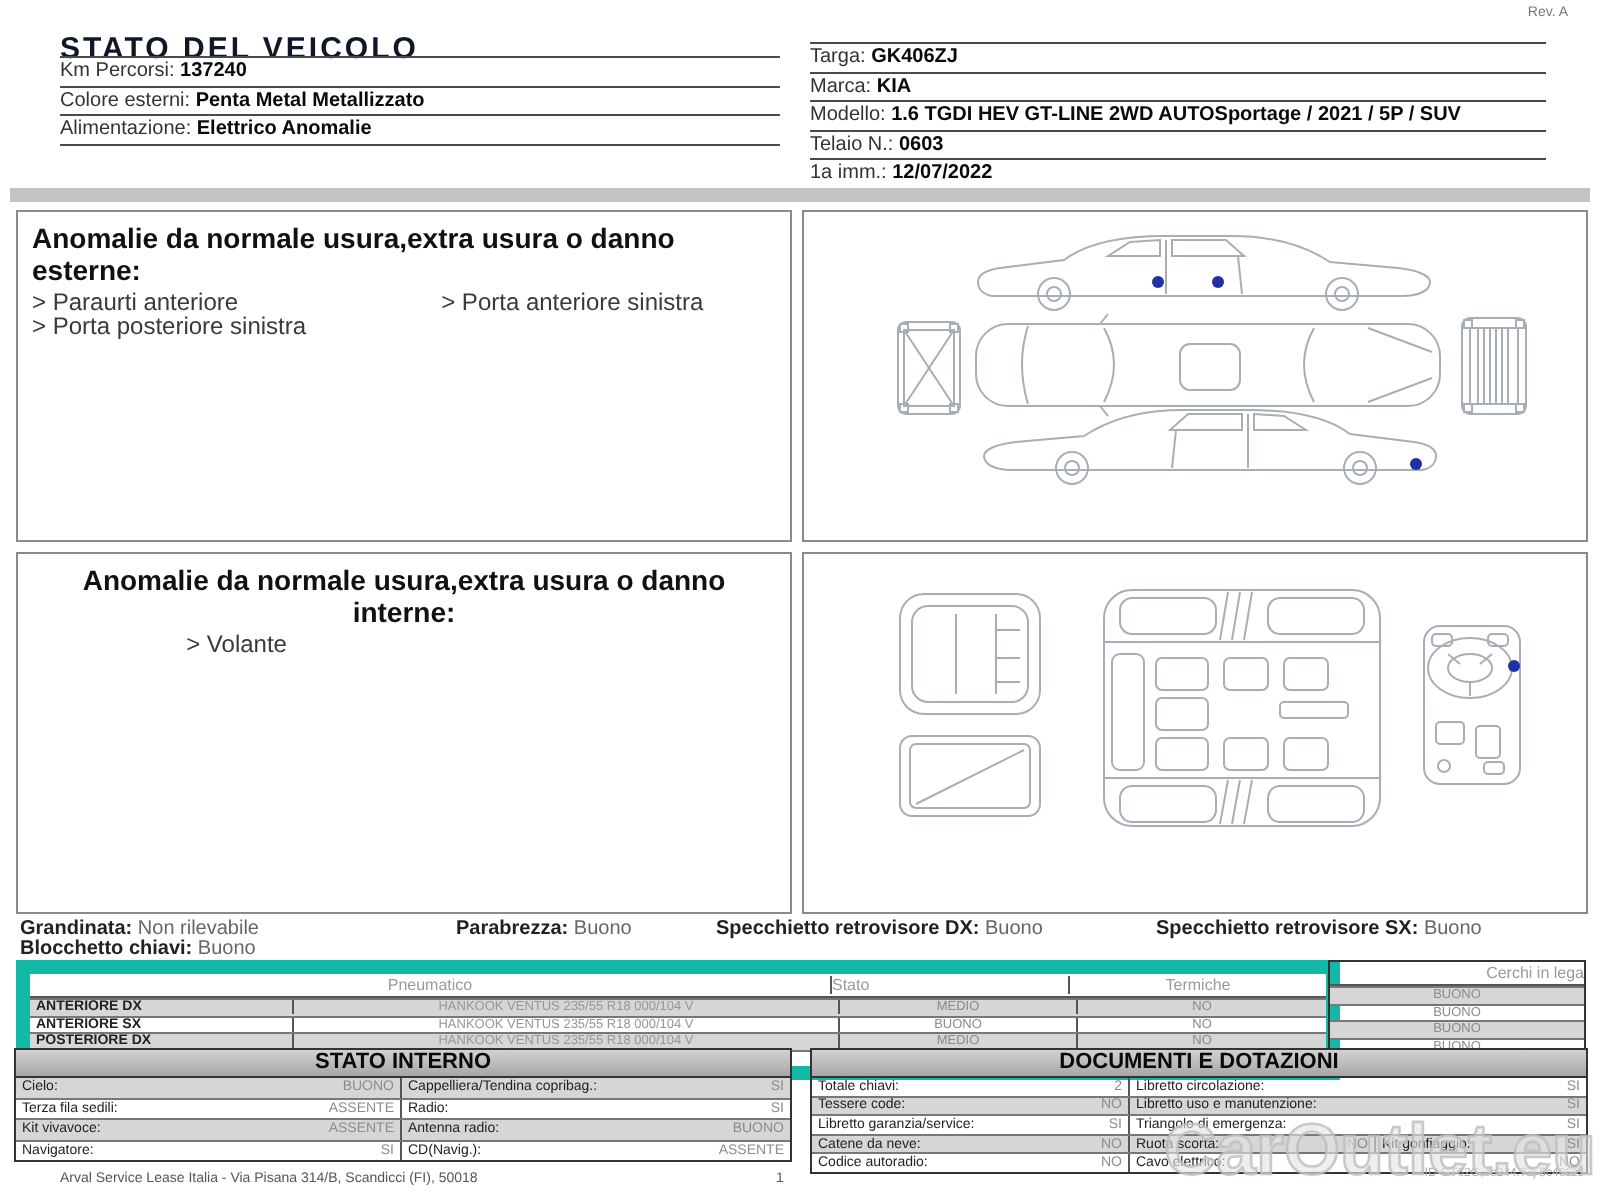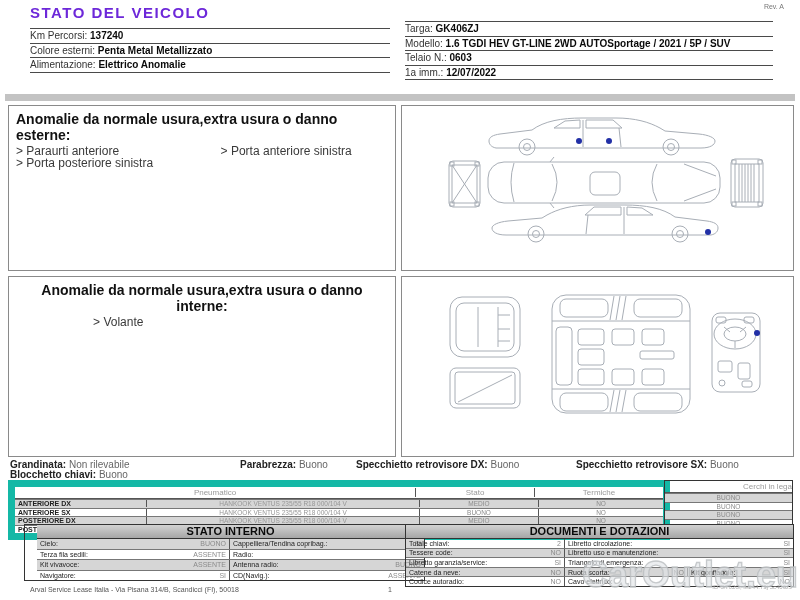--- a/index.html
+++ b/index.html
@@ -1,21 +1,21 @@
 <!DOCTYPE html>
 <html><head>
 <meta charset="utf-8">
 <style>
   html,body{margin:0;padding:0;background:#ffffff;}
   .page{position:relative;width:800px;height:600px;background:#ffffff;overflow:hidden;
         font-family:"Liberation Sans","DejaVu Sans",sans-serif;color:#222;}
 
   
-  .title{position:absolute;left:30px;top:4px;font-size:15px;font-weight:bold;
-         letter-spacing:1.5px;color:#6d28d9;}
+  .title{position:absolute;left:30px;top:16px;font-size:15px;font-weight:bold;
+         letter-spacing:1.5px;color:#0f172a;}
   .rev{position:absolute;right:16px;top:3px;font-size:7px;color:#777;}
   .info{position:absolute;border-top:1px solid #4a4a4a;font-size:10px;}
   .info-left{left:30px;top:28px;width:360px;}
   .info-right{left:405px;top:21px;width:368px;}
   .irow{border-bottom:1px solid #4a4a4a;padding:1px 0;line-height:11.5px;}
   .ilbl{color:#333;}
   .ival{color:#0a0a0a;font-weight:bold;}
 
   
   .graybar{position:absolute;left:5px;top:94px;width:790px;height:7px;background:#c3c3c3;}
@@ -32,50 +32,50 @@
   .anom-col2{width:45%;}
   .anom-item{font-size:12px;color:#3a3a3a;line-height:12px;}
 
   .diagram{display:block;margin:0;}
   .diagram path,.diagram rect,.diagram line,.diagram circle,.diagram ellipse
         {stroke:#a8aeb6;fill:none;stroke-width:1;}
   .diagram .dmg{fill:#2230a6;stroke:none;}
 
   
   .cond1{position:absolute;left:10px;top:459px;width:782px;display:flex;font-size:10px;}
-  .cond1 .c1{width:218px;} .cond1 .c2{width:116px;margin-left:12px;} .cond1 .c3{width:220px;} .cond1 .c4{flex:1;}
+  .cond1 .c1{width:218px;} .cond1 .c2{width:130px;} .cond1 .c3{width:220px;} .cond1 .c4{flex:1;}
   .cond2{position:absolute;left:10px;top:469px;font-size:10px;}
   .clbl2{font-weight:bold;color:#222;}
   .cval2{color:#666;}
 
   
   .tyre-main{position:absolute;left:8px;top:480px;width:648px;border:7px solid #14b8a6;}
   .tyre-cerchi{position:absolute;left:664px;top:480px;width:127px;border:1px solid #333;}
   .t-head{display:flex;height:11px;align-items:center;border-bottom:1px solid #555;
           color:#9a9a9a;font-size:8px;}
   .th-pneu{width:400px;text-align:center;}
-  .th-stato{width:118px;text-align:center;border-left:1px solid #555;}
+  .th-stato{width:118px;text-align:left;border-left:1px solid #555;}
   .th-term{flex:1;text-align:center;border-left:1px solid #555;}
   .t-row{display:flex;height:7.5px;align-items:center;border-top:1px solid #777;font-size:6.5px;}
   .t-row:first-of-type{border-top:none;}
   .t-row.alt{background:#d6d6d6;}
   .t-pos{width:128px;font-weight:bold;color:#222;font-size:7px;padding-left:3px;}
   .t-spec{width:272px;text-align:center;color:#979797;border-left:1px solid #555;}
   .t-stato{width:118px;text-align:center;color:#8b8b8b;border-left:1px solid #555;}
   .t-term{flex:1;text-align:center;color:#8b8b8b;border-left:1px solid #555;}
   .t-chead{height:11px;line-height:11px;text-align:right;color:#9a9a9a;font-size:8px;
            border-bottom:1px solid #555;}
   .t-crow{height:7.5px;line-height:7.5px;text-align:center;color:#8b8b8b;font-size:6.5px;
           border-top:1px solid #777;}
   .t-crow:first-of-type{border-top:none;}
   .t-crow.alt{background:#d6d6d6;}
 
   
   .sec{position:absolute;top:524px;border:1px solid #333;}
-  .sec-si{left:24px;width:387px;padding-left:12px;}
+  .sec-si{left:7px;width:387px;}
   .sec-doc{left:405px;width:387px;}
   .sec-head{height:13px;line-height:13px;text-align:center;font-weight:bold;font-size:11px;
             color:#0a0a0a;background:linear-gradient(#d2d2d2,#a6a6a6);border-bottom:1px solid #333;}
   .sec-row{display:flex;height:9.5px;border-top:1px solid #777;}
   .sec-row:nth-of-type(2){border-top:none;}
   .sec-row.alt{background:#d6d6d6;}
   .cell{display:flex;justify-content:space-between;align-items:center;
         padding:0 3px;font-size:7px;overflow:hidden;white-space:nowrap;}
   .cell+.cell{border-left:1px solid #555;}
   .si-l{width:186px;} .si-r{flex:1;}
@@ -113,20 +113,24 @@
     <div class="irow">
       <span class="ilbl">Alimentazione:</span>
       <span class="ival">Elettrico Anomalie</span>
     </div>
   </div>
 
   <div class="info info-right">
     <div class="irow">
       <span class="ilbl">Targa:</span>
       <span class="ival">GK406ZJ</span>
+    </div>
+    <div class="irow">
+      <span class="ilbl">Marca:</span>
+      <span class="ival">KIA</span>
     </div>
     <div class="irow">
       <span class="ilbl">Modello:</span>
       <span class="ival">1.6 TGDI HEV GT-LINE 2WD AUTOSportage / 2021 / 5P / SUV</span>
     </div>
     <div class="irow">
       <span class="ilbl">Telaio N.:</span>
       <span class="ival">0603</span>
     </div>
     <div class="irow">

